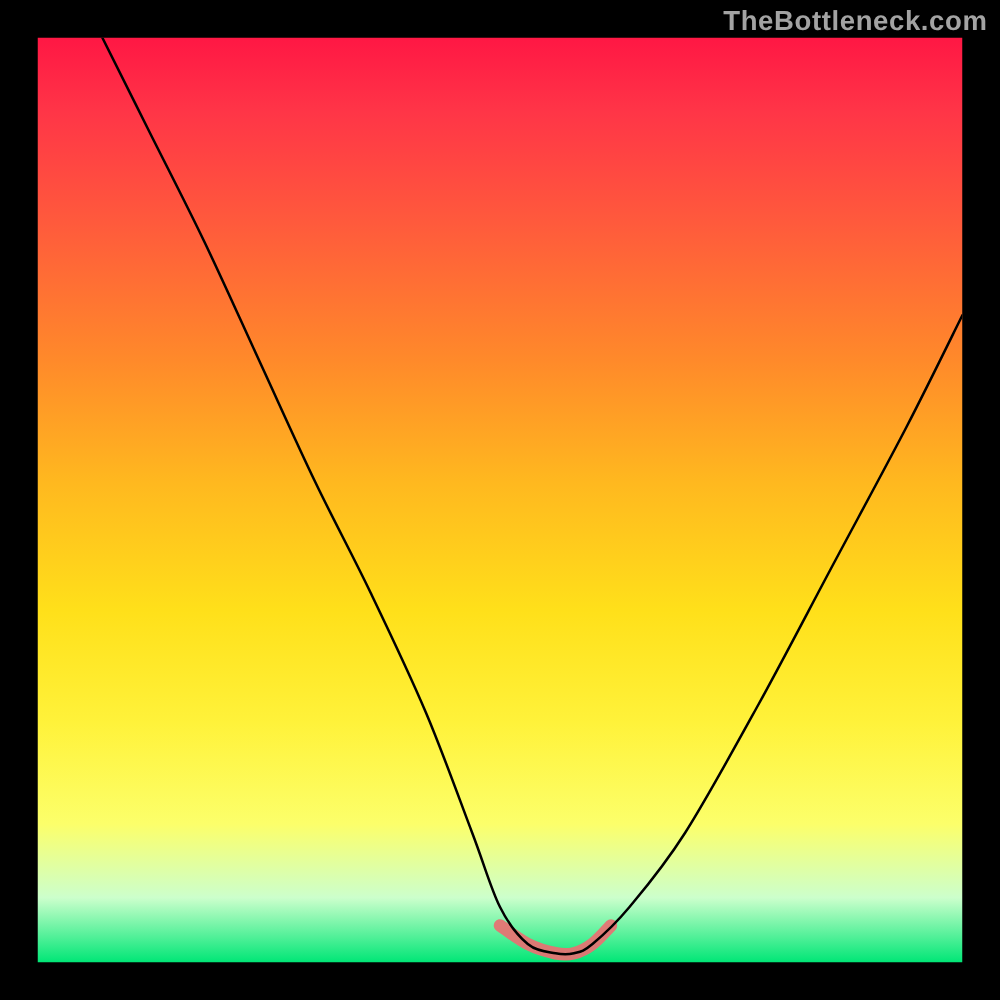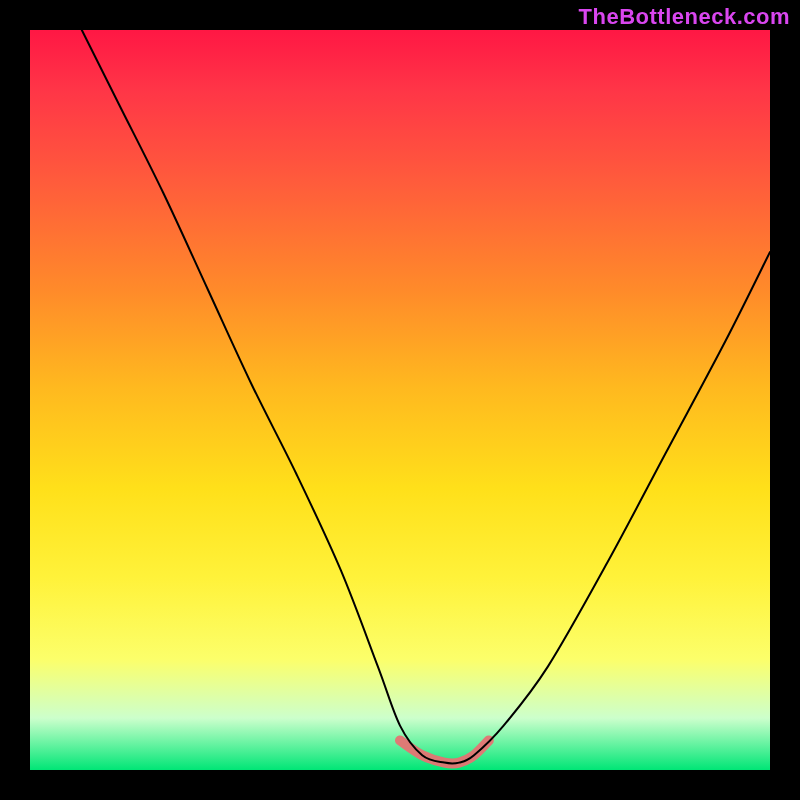--- a/index.html
+++ b/index.html
@@ -14,21 +14,21 @@
   .frame {
     position: relative;
     width: 800px;
     height: 800px;
     background: #000;
   }
   .watermark {
     position: absolute;
     top: 4px;
     right: 10px;
-    color: #d946ef;
+    color: #a3a3a3;
     font-size: 22px;
     font-weight: 600;
     letter-spacing: 0.5px;
     z-index: 20;
   }
   .plot-area {
     position: absolute;
     left: 30px;
     top: 30px;
     width: 740px;

